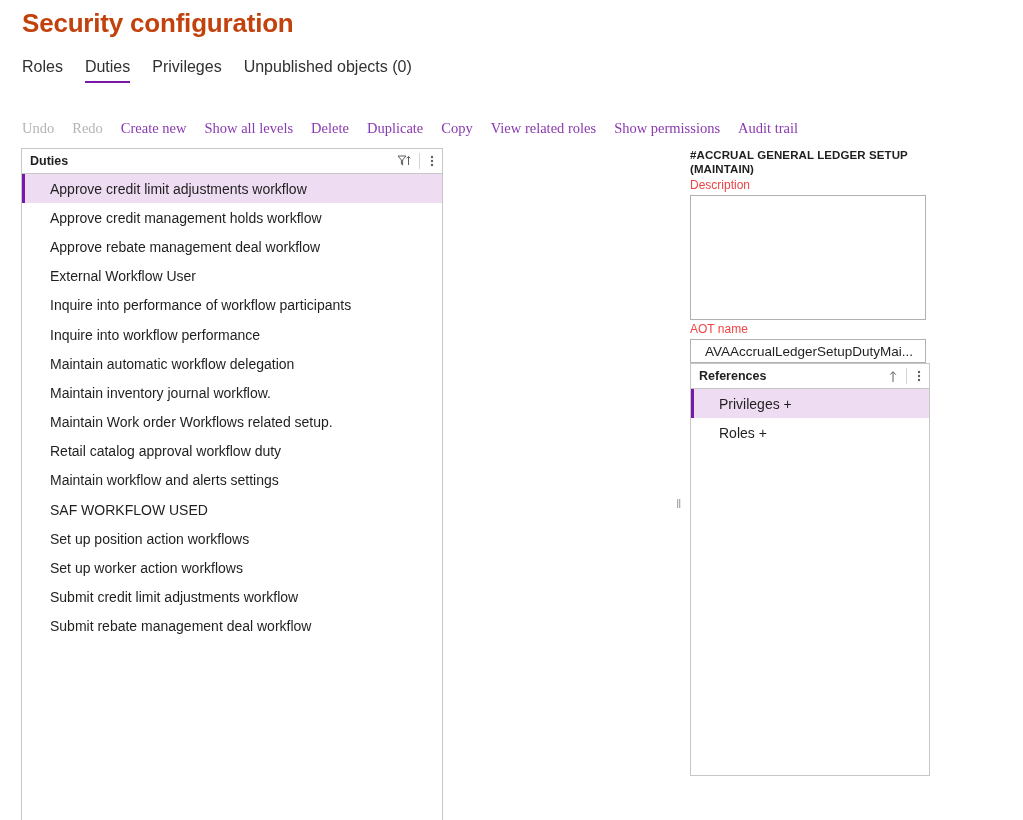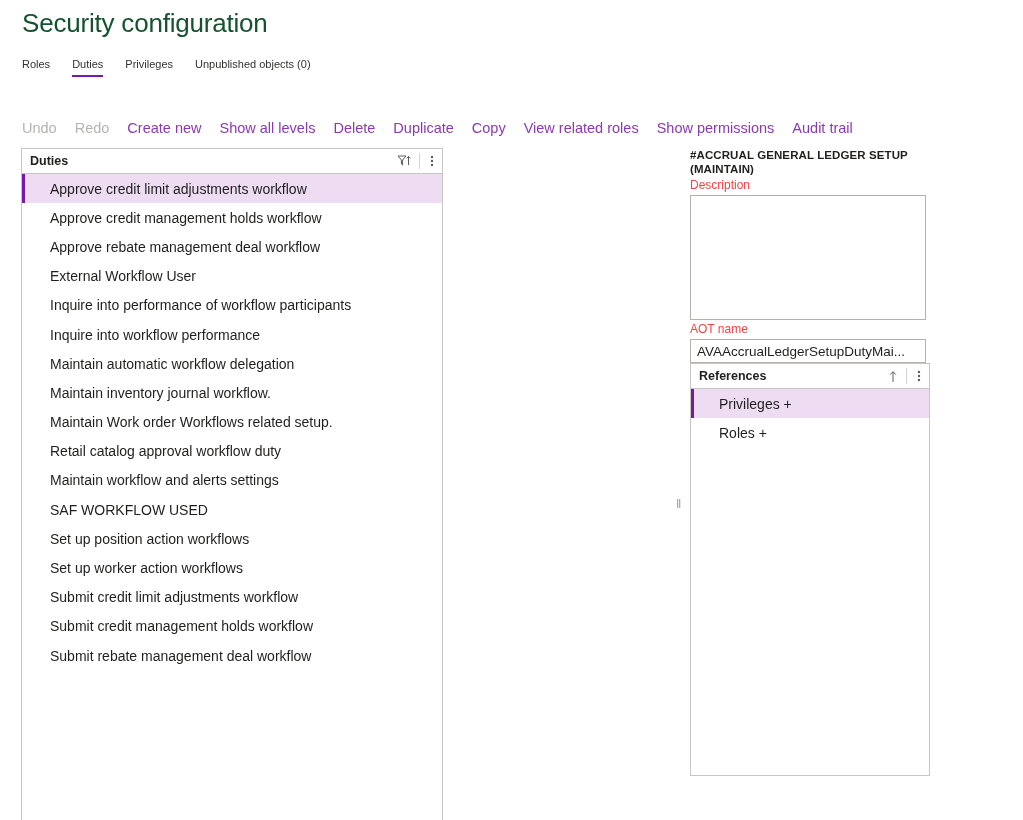--- a/index.html
+++ b/index.html
@@ -16,34 +16,34 @@
     overflow: hidden;
     background: #ffffff;
   }
 
   
   .page-title {
     position: absolute;
     left: 22px;
     top: 8px;
     font-size: 26px;
-    font-weight: normal;
-    color: #14532d;
+    font-weight: bold;
+    color: #c2410c;
     letter-spacing: -0.2px;
   }
 
   
   .tabstrip {
     position: absolute;
     left: 22px;
     top: 56px;
     display: flex;
     align-items: flex-end;
     gap: 22px;
-    font-size: 11px;
+    font-size: 16px;
   }
   .tab {
     position: relative;
     padding: 2px 0 7px 0;
     color: #323130;
     cursor: pointer;
     white-space: nowrap;
   }
   .tab.active {
     color: #323130;
@@ -67,20 +67,21 @@
     display: flex;
     align-items: center;
     gap: 18px;
     font-size: 14.5px;
     white-space: nowrap;
   }
   .cmd {
     color: #8e2f9c;
     color: #8a3ab0;
     cursor: pointer;
+    font-family: Liberation Serif, serif;
   }
   .cmd.disabled {
     color: #b6b4b2;
     cursor: default;
   }
 
   
   .left-panel {
     position: absolute;
     left: 21px;
@@ -186,21 +187,21 @@
   .input-box {
     width: 236px;
     height: 24px;
     border: 1px solid #b3b0ad;
     box-sizing: border-box;
     background: #ffffff;
     font-size: 13.5px;
     color: #201f1e;
     display: flex;
     align-items: center;
-    padding-left: 6px;
+    padding-left: 14px;
     overflow: hidden;
     white-space: nowrap;
   }
   .ref-panel {
     width: 240px;
     height: 413px;
     border: 1px solid #c8c6c4;
     box-sizing: border-box;
     background: #ffffff;
   }
@@ -296,23 +297,20 @@
       <span>SAF WORKFLOW USED</span>
     </div>
     <div class="row">
       <span>Set up position action workflows</span>
     </div>
     <div class="row">
       <span>Set up worker action workflows</span>
     </div>
     <div class="row">
       <span>Submit credit limit adjustments workflow</span>
-    </div>
-    <div class="row">
-      <span>Submit credit management holds workflow</span>
     </div>
     <div class="row">
       <span>Submit rebate management deal workflow</span>
     </div>
   </div>
 
   <div class="splitter" style="left:676px; top:496px;">‖</div>
   <div class="splitter" style="left:921px; top:496px;">‖</div>
 
   <div class="detail">

